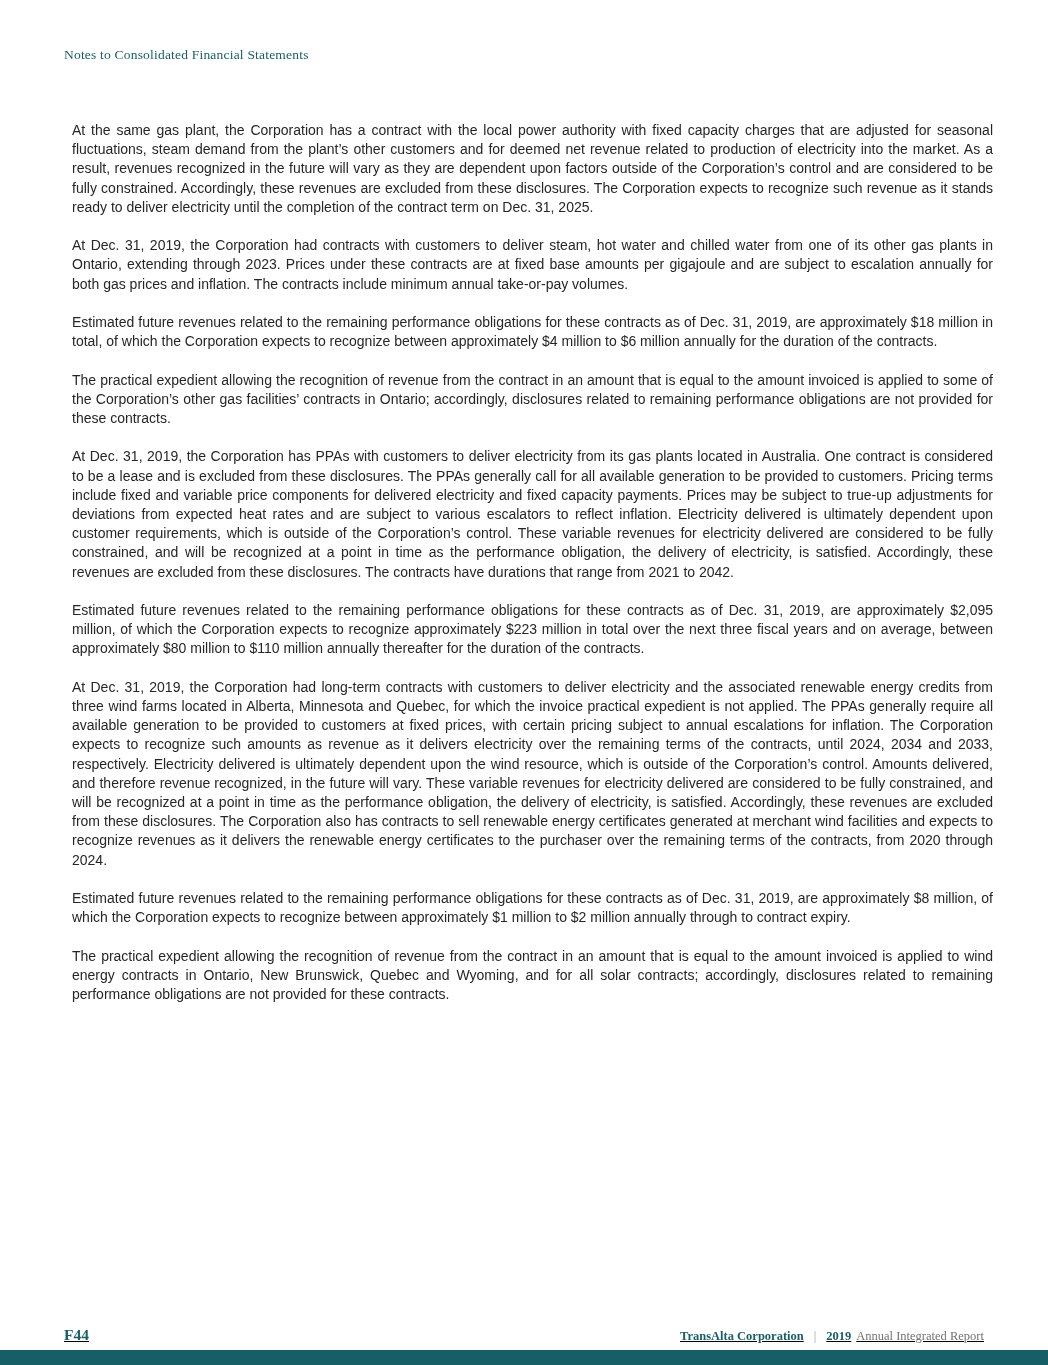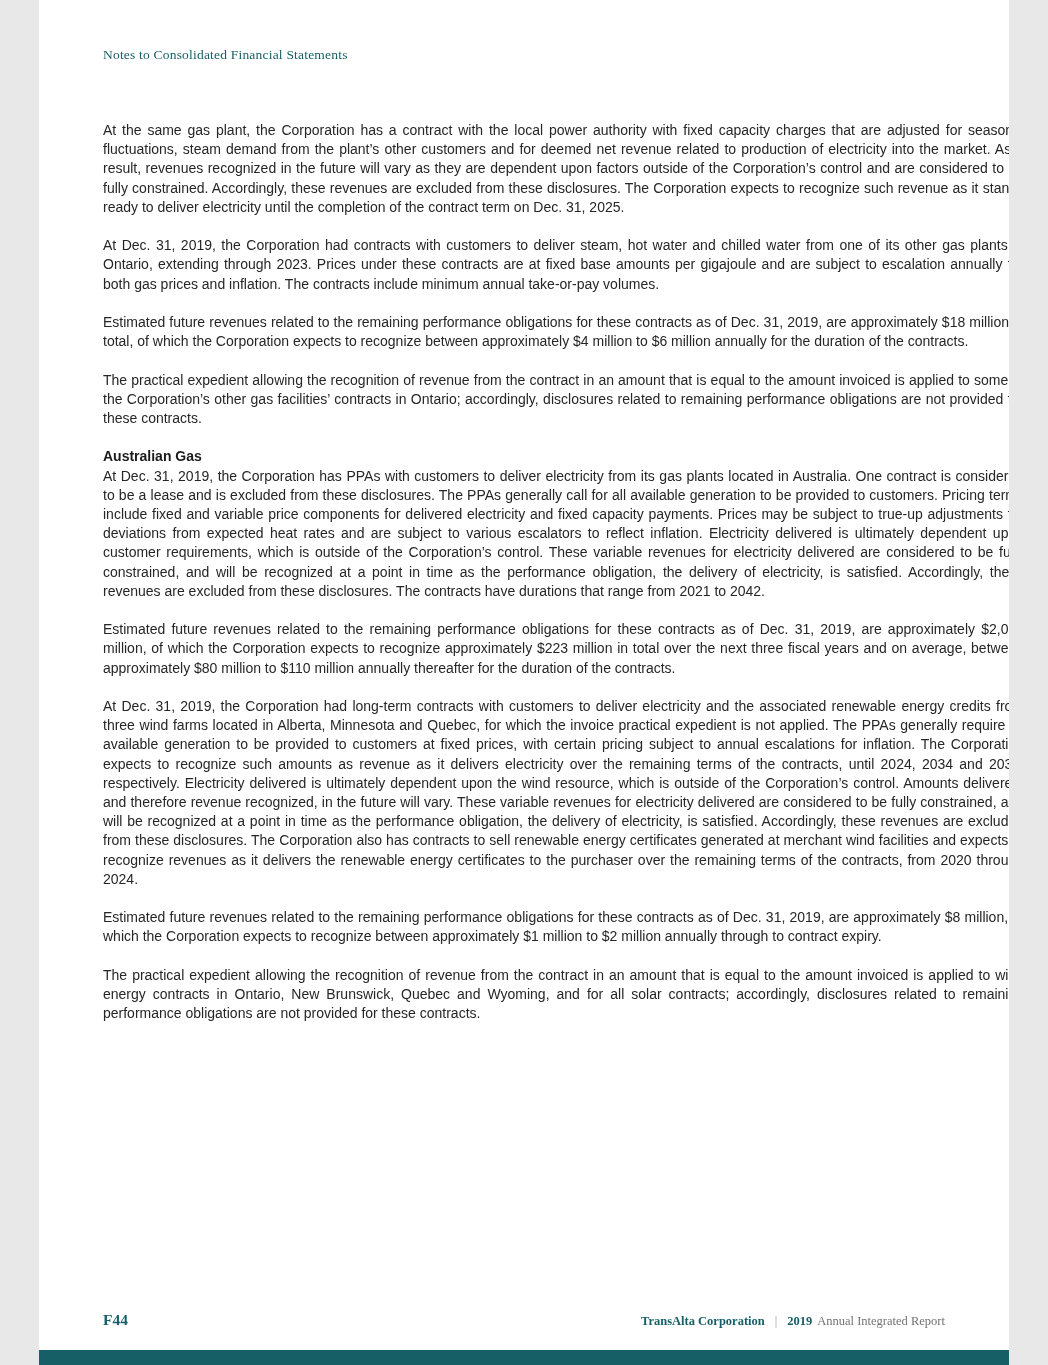--- a/index.html
+++ b/index.html
@@ -1,61 +1,62 @@
 <!DOCTYPE html>
 <html><head>
 <meta charset="utf-8">
 <style>
   * { margin: 0; padding: 0; box-sizing: border-box; }
   html, body { background: #e8e8e8; }
   .page {
     position: relative;
-    width: 970px;
+    width: 1048px;
     height: 1365px;
     margin: 0 auto;
     background: #ffffff;
     font-family: "Liberation Sans", sans-serif;
     overflow: hidden;
   }
   .running-head {
     position: absolute;
     top: 47px;
     left: 64px;
     font-family: "Liberation Serif", serif;
     font-size: 13.5px;
     color: #175f67;
     letter-spacing: 0.2px;
   }
   .body-copy {
     position: absolute;
     top: 121px;
-    left: 64px;
+    left: 72px;
     width: 921px;
     font-size: 14px;
     line-height: 19.2px;
     color: #262626;
     text-align: justify;
   }
   .body-copy p { margin: 0 0 19.2px 0; }
   .body-copy h3 {
     font-size: 14px;
     line-height: 19.2px;
     font-weight: bold;
     color: #1a1a1a;
     margin: 0;
     text-align: left;
   }
   .footer {
     position: absolute;
     left: 64px;
     right: 64px;
-    bottom: 36px;
+    bottom: 21px;
     display: flex;
     justify-content: space-between;
     align-items: baseline;
+    text-decoration: underline;
   }
   .folio {
     font-family: "Liberation Serif", serif;
     font-size: 15.5px;
     font-weight: bold;
     color: #175f67;
   }
   .credit {
     font-family: "Liberation Serif", serif;
     font-size: 12.5px;
@@ -80,21 +81,20 @@
 <div class="page">
 
   <div class="running-head">Notes to Consolidated Financial Statements</div>
 
   <main class="body-copy">
     <p>At the same gas plant, the Corporation has a contract with the local power authority with fixed capacity charges that are adjusted for seasonal fluctuations, steam demand from the plant’s other customers and for deemed net revenue related to production of electricity into the market. As a result, revenues recognized in the future will vary as they are dependent upon factors outside of the Corporation’s control and are considered to be fully constrained. Accordingly, these revenues are excluded from these disclosures. The Corporation expects to recognize such revenue as it stands ready to deliver electricity until the completion of the contract term on Dec. 31, 2025.</p>
     <p>At Dec. 31, 2019, the Corporation had contracts with customers to deliver steam, hot water and chilled water from one of its other gas plants in Ontario, extending through 2023. Prices under these contracts are at fixed base amounts per gigajoule and are subject to escalation annually for both gas prices and inflation. The contracts include minimum annual take-or-pay volumes.</p>
     <p>Estimated future revenues related to the remaining performance obligations for these contracts as of Dec. 31, 2019, are approximately $18 million in total, of which the Corporation expects to recognize between approximately $4 million to $6 million annually for the duration of the contracts.</p>
     <p>The practical expedient allowing the recognition of revenue from the contract in an amount that is equal to the amount invoiced is applied to some of the Corporation’s other gas facilities’ contracts in Ontario; accordingly, disclosures related to remaining performance obligations are not provided for these contracts.</p>
 
-    <h3>Australian Gas</h3>
     <p>At Dec. 31, 2019, the Corporation has PPAs with customers to deliver electricity from its gas plants located in Australia. One contract is considered to be a lease and is excluded from these disclosures. The PPAs generally call for all available generation to be provided to customers. Pricing terms include fixed and variable price components for delivered electricity and fixed capacity payments. Prices may be subject to true-up adjustments for deviations from expected heat rates and are subject to various escalators to reflect inflation. Electricity delivered is ultimately dependent upon customer requirements, which is outside of the Corporation’s control. These variable revenues for electricity delivered are considered to be fully constrained, and will be recognized at a point in time as the performance obligation, the delivery of electricity, is satisfied. Accordingly, these revenues are excluded from these disclosures. The contracts have durations that range from 2021 to 2042.</p>
     <p>Estimated future revenues related to the remaining performance obligations for these contracts as of Dec. 31, 2019, are approximately $2,095 million, of which the Corporation expects to recognize approximately $223 million in total over the next three fiscal years and on average, between approximately $80 million to $110 million annually thereafter for the duration of the contracts.</p>
 
     <p>At Dec. 31, 2019, the Corporation had long-term contracts with customers to deliver electricity and the associated renewable energy credits from three wind farms located in Alberta, Minnesota and Quebec, for which the invoice practical expedient is not applied. The PPAs generally require all available generation to be provided to customers at fixed prices, with certain pricing subject to annual escalations for inflation. The Corporation expects to recognize such amounts as revenue as it delivers electricity over the remaining terms of the contracts, until 2024, 2034 and 2033, respectively. Electricity delivered is ultimately dependent upon the wind resource, which is outside of the Corporation’s control. Amounts delivered, and therefore revenue recognized, in the future will vary. These variable revenues for electricity delivered are considered to be fully constrained, and will be recognized at a point in time as the performance obligation, the delivery of electricity, is satisfied. Accordingly, these revenues are excluded from these disclosures. The Corporation also has contracts to sell renewable energy certificates generated at merchant wind facilities and expects to recognize revenues as it delivers the renewable energy certificates to the purchaser over the remaining terms of the contracts, from 2020 through 2024.</p>
     <p>Estimated future revenues related to the remaining performance obligations for these contracts as of Dec. 31, 2019, are approximately $8 million, of which the Corporation expects to recognize between approximately $1 million to $2 million annually through to contract expiry.</p>
     <p>The practical expedient allowing the recognition of revenue from the contract in an amount that is equal to the amount invoiced is applied to wind energy contracts in Ontario, New Brunswick, Quebec and Wyoming, and for all solar contracts; accordingly, disclosures related to remaining performance obligations are not provided for these contracts.</p>
   </main>
 
   <footer class="footer">
     <div class="folio">F44</div>

